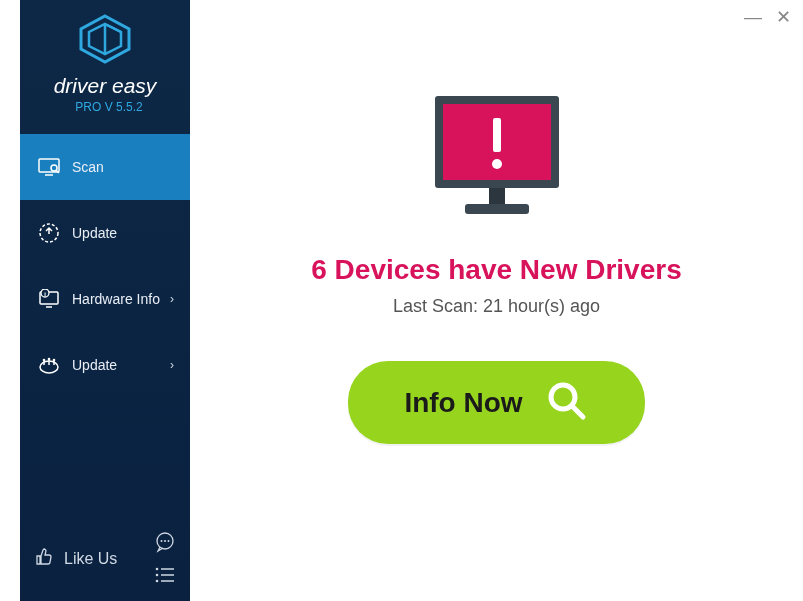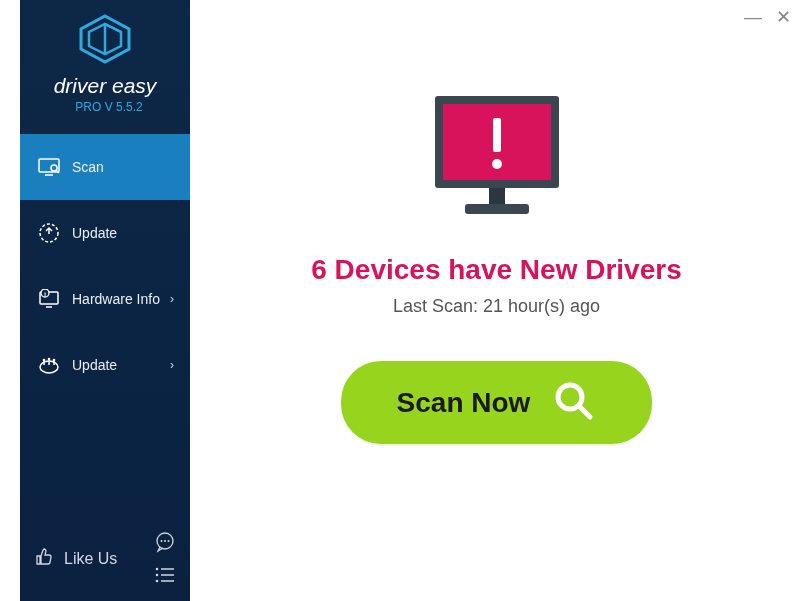--- a/index.html
+++ b/index.html
@@ -259,21 +259,21 @@
         <rect x="48" y="116" width="64" height="10" rx="3" fill="#3a4750"></rect>
         <rect x="76" y="30" width="8" height="34" rx="2" fill="#fff"></rect>
         <circle cx="80" cy="76" r="5" fill="#fff"></circle>
       </svg>
     </div>
 
     <div class="headline">6 Devices have New Drivers</div>
     <div class="subline">Last Scan: 21 hour(s) ago</div>
 
     <button class="scan-btn">
-      <span class="scan-btn-label">Scan Now</span>
+      <span class="scan-btn-label">Info Now</span>
       <span>
         <svg width="44" height="44" viewBox="0 0 44 44">
           <circle cx="18" cy="18" r="12" fill="none" stroke="#fff" stroke-width="5"></circle>
           <line x1="27" y1="27" x2="38" y2="38" stroke="#fff" stroke-width="5" stroke-linecap="round"></line>
         </svg>
       </span>
     </button>
   </main>
 
 </div>

